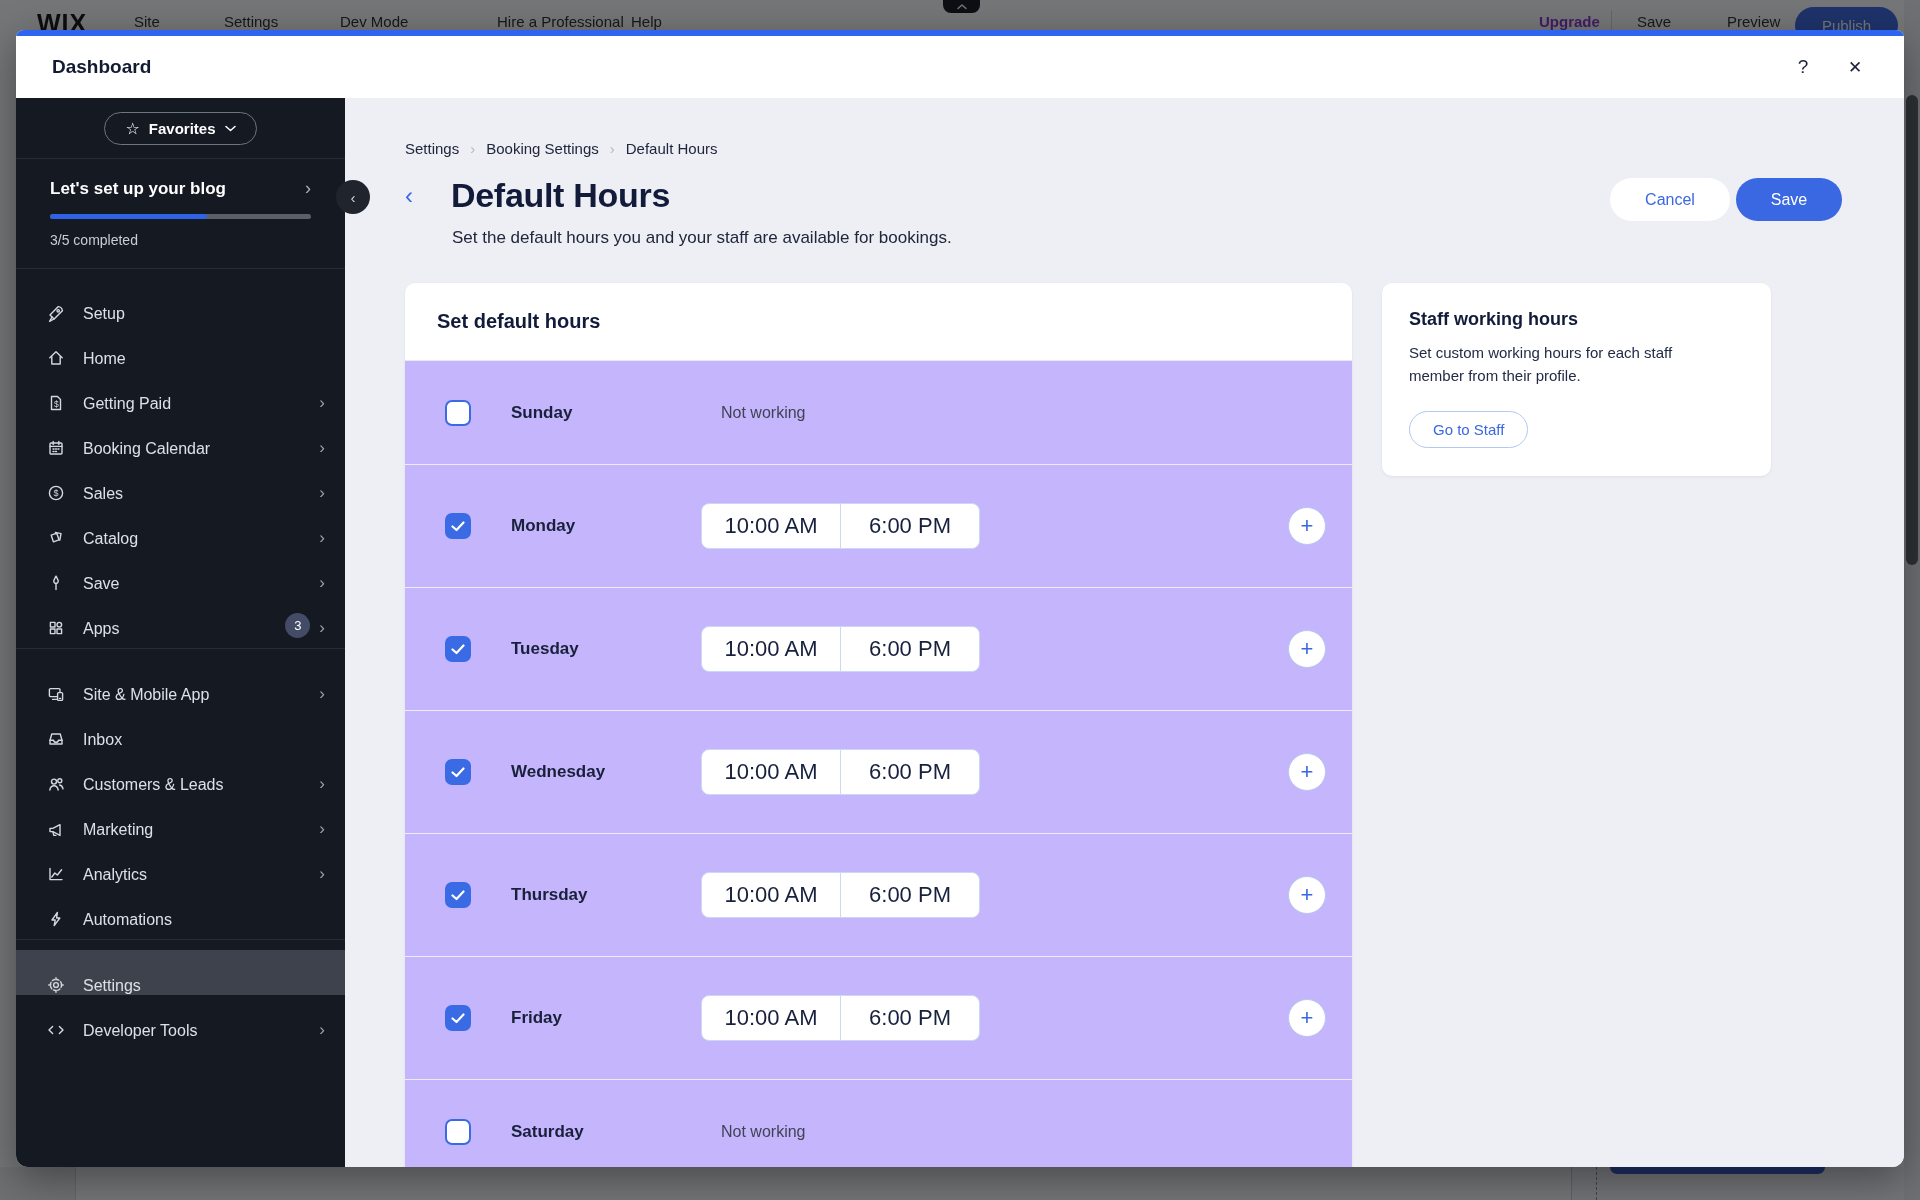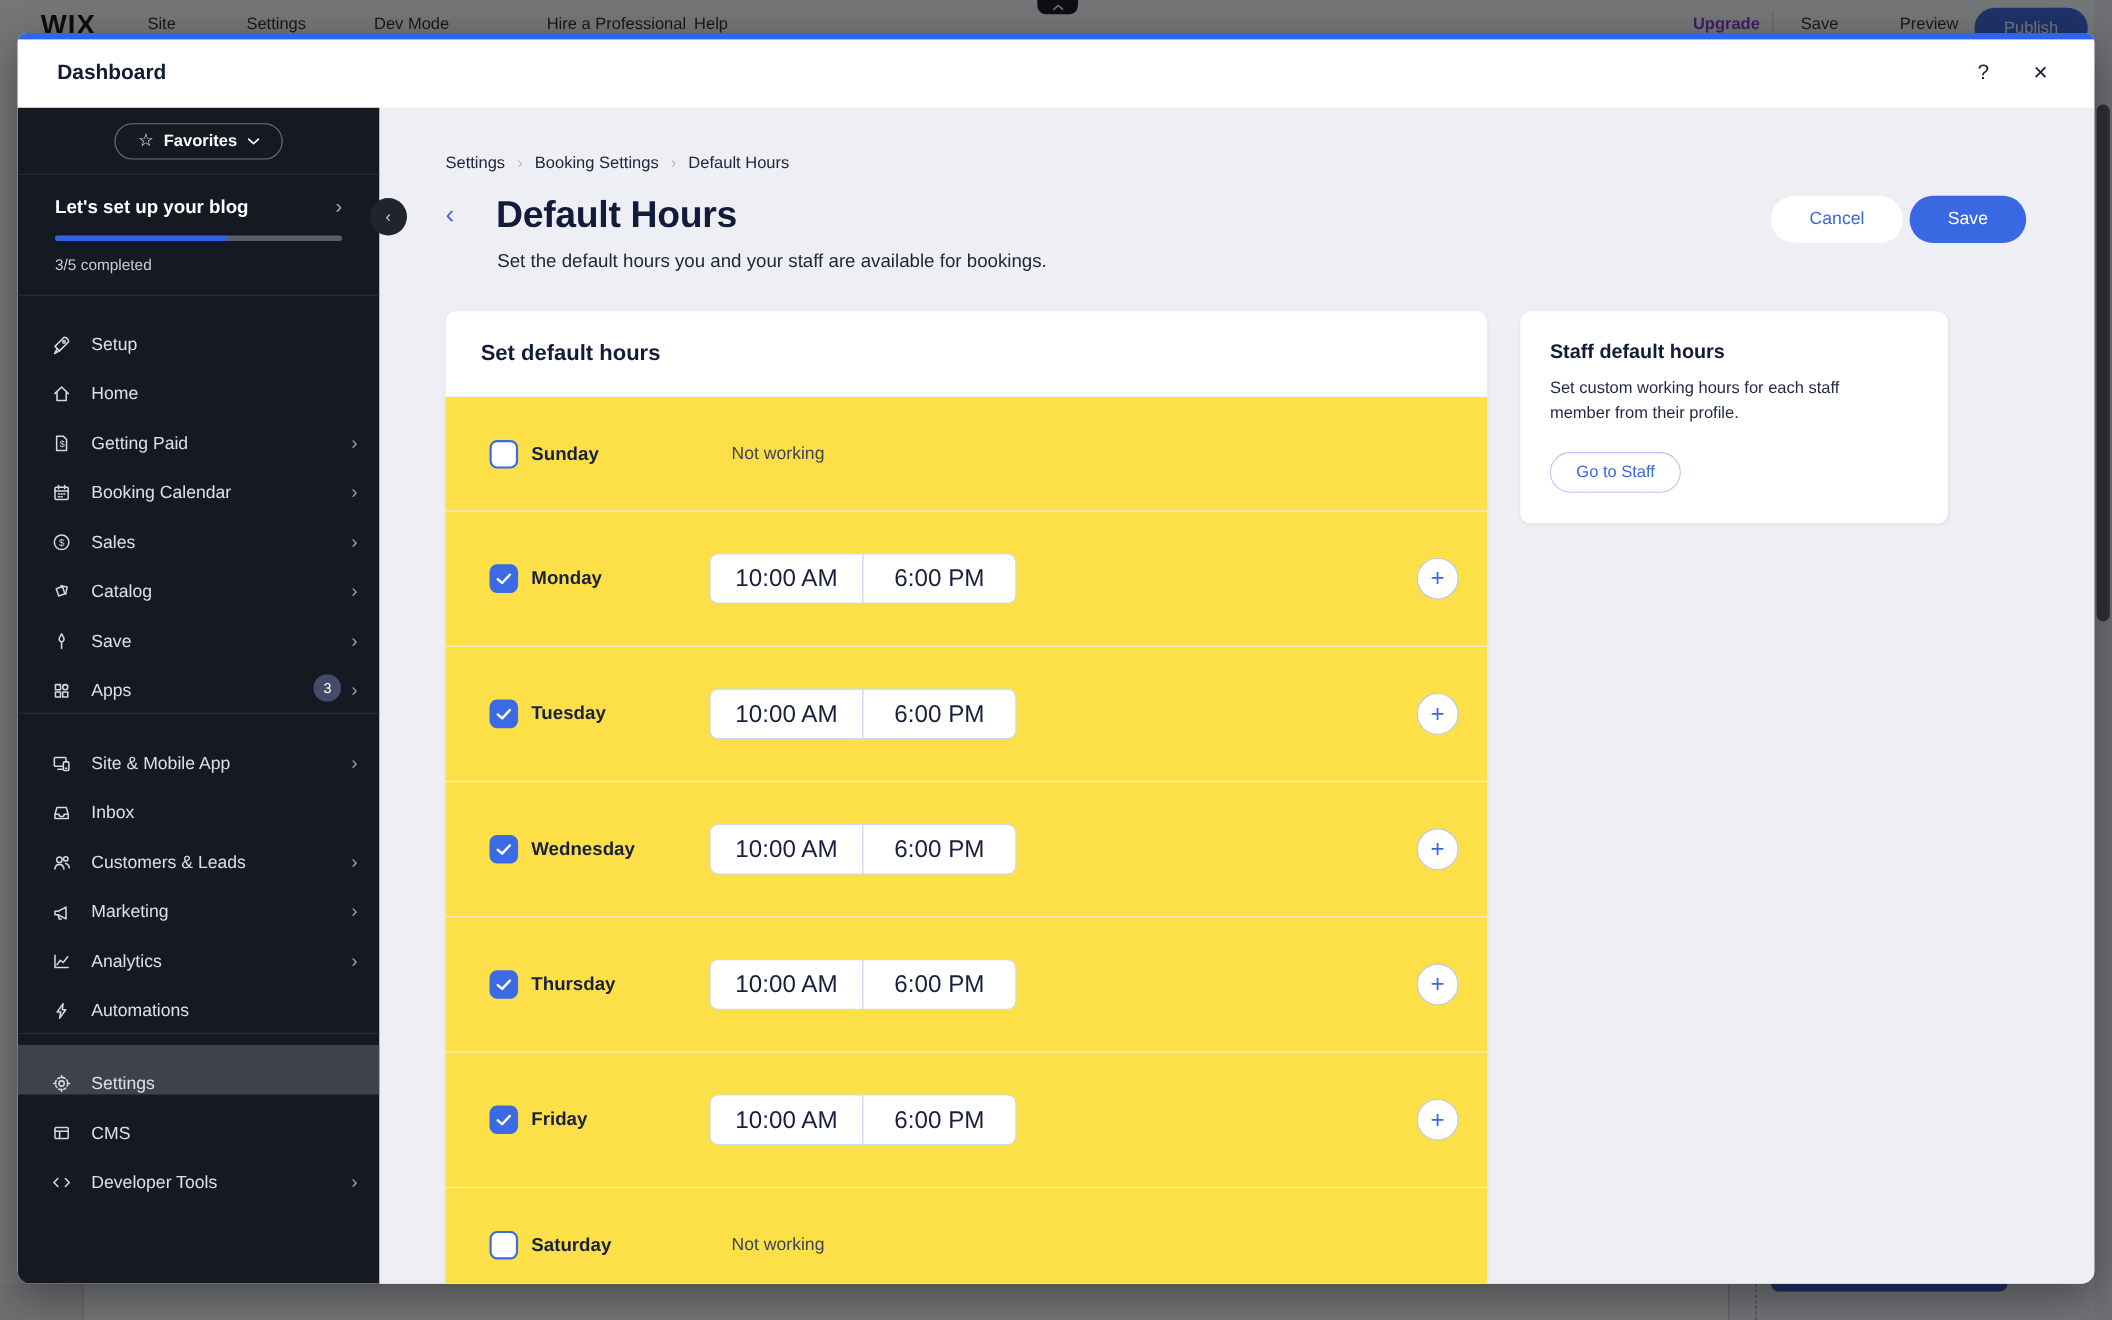--- a/index.html
+++ b/index.html
@@ -84,21 +84,21 @@
   .head-buttons { position:absolute; right:62px; top:80px; display:flex; gap:6px; }
   .btn { height:43px; border-radius:22px; display:flex; align-items:center; justify-content:center;
     font-size:16px; cursor:pointer; }
   .btn-cancel { width:120px; background:#fff; color:#3a67e2; }
   .btn-save { width:106px; background:#3a67e2; color:#fff; }
 
   .content-cols { position:absolute; left:60px; top:185px; display:flex; gap:30px; }
   .hours-card { width:947px; background:#fff; border-radius:10px; box-shadow:0 1px 3px rgba(22,29,54,0.07); }
   .card-header { height:78px; display:flex; align-items:center; padding-left:32px; border-bottom:1px solid #e7eaef; }
   .card-title { font-size:20px; font-weight:700; color:#121b39; }
-  .day-row { display:flex; align-items:center; height:123px; padding:0 26px 0 40px; border-bottom:1px solid #eceef3; background:#fde047; }
+  .day-row { display:flex; align-items:center; height:123px; padding:0 26px 0 40px; border-bottom:1px solid #eceef3; background:#c4b5fd;gap:28px; }
   .day-row.short { height:104px; }
   .cb { width:26px; height:26px; border:2px solid #3a6be5; border-radius:7px; background:#fff;
     display:flex; align-items:center; justify-content:center; cursor:pointer; flex-shrink:0; }
   .cb .check { display:none; }
   .cb.checked { background:#3a6be5; border-color:#3a6be5; }
   .cb.checked .check { display:block; }
   .day-label { margin-left:12px; width:162px; font-size:17px; font-weight:600; color:#18203a; }
   .day-status { font-size:16px; color:#3f4455; padding-left:20px; }
   .time-group { display:flex; }
   .time-box { width:140px; height:46px; background:#fff; border:1px solid #ccd8f2; display:flex;
@@ -357,30 +357,20 @@
                   <circle fill="none" stroke="currentColor" stroke-width="1.4" stroke-linecap="round" stroke-linejoin="round" cx="10" cy="10" r="5.6" stroke-dasharray="2.4 2"></circle>
                   <path fill="none" stroke="currentColor" stroke-width="1.4" stroke-linecap="round" stroke-linejoin="round" d="M10 2.8v2M10 15.2v2M2.8 10h2M15.2 10h2"></path>
                 </svg>
               </span>
     <span class="nav-label">Settings</span>
 
   </div>
             <div class="nav-item">
     <span class="nav-icon">
                 <svg width="20" height="20" viewBox="0 0 20 20">
-                  <rect fill="none" stroke="currentColor" stroke-width="1.4" stroke-linecap="round" stroke-linejoin="round" x="4" y="5" width="12" height="10" rx="1"></rect>
-                  <path fill="none" stroke="currentColor" stroke-width="1.4" stroke-linecap="round" stroke-linejoin="round" d="M4 8.4h12M8.2 8.4V15"></path>
-                </svg>
-              </span>
-    <span class="nav-label">CMS</span>
-
-  </div>
-            <div class="nav-item">
-    <span class="nav-icon">
-                <svg width="20" height="20" viewBox="0 0 20 20">
                   <path fill="none" stroke="currentColor" stroke-width="1.4" stroke-linecap="round" stroke-linejoin="round" d="M6.6 6.4 3 10l3.6 3.6M13.4 6.4 17 10l-3.6 3.6"></path>
                 </svg>
               </span>
     <span class="nav-label">Developer Tools</span>
 
     <span class="nav-chev">›</span>
   </div>
           </div>
       </div>
 
@@ -497,21 +487,21 @@
     <span class="day-label">Saturday</span>
     <span class="day-status">Not working</span>
 
   </div>
               </div>
           </div>
 
           <div class="tools-col">
             <div class="tools-card">
               <div class="tools-section">
-                <div class="tools-heading">Staff default hours</div>
+                <div class="tools-heading">Staff working hours</div>
                 <div class="tools-desc">Set custom working hours for each staff member from their profile.</div>
                 <span class="tools-btn">Go to Staff</span>
               </div>
             </div>
           </div>
         </div>
       </div>
 
     </div>
   </div>

